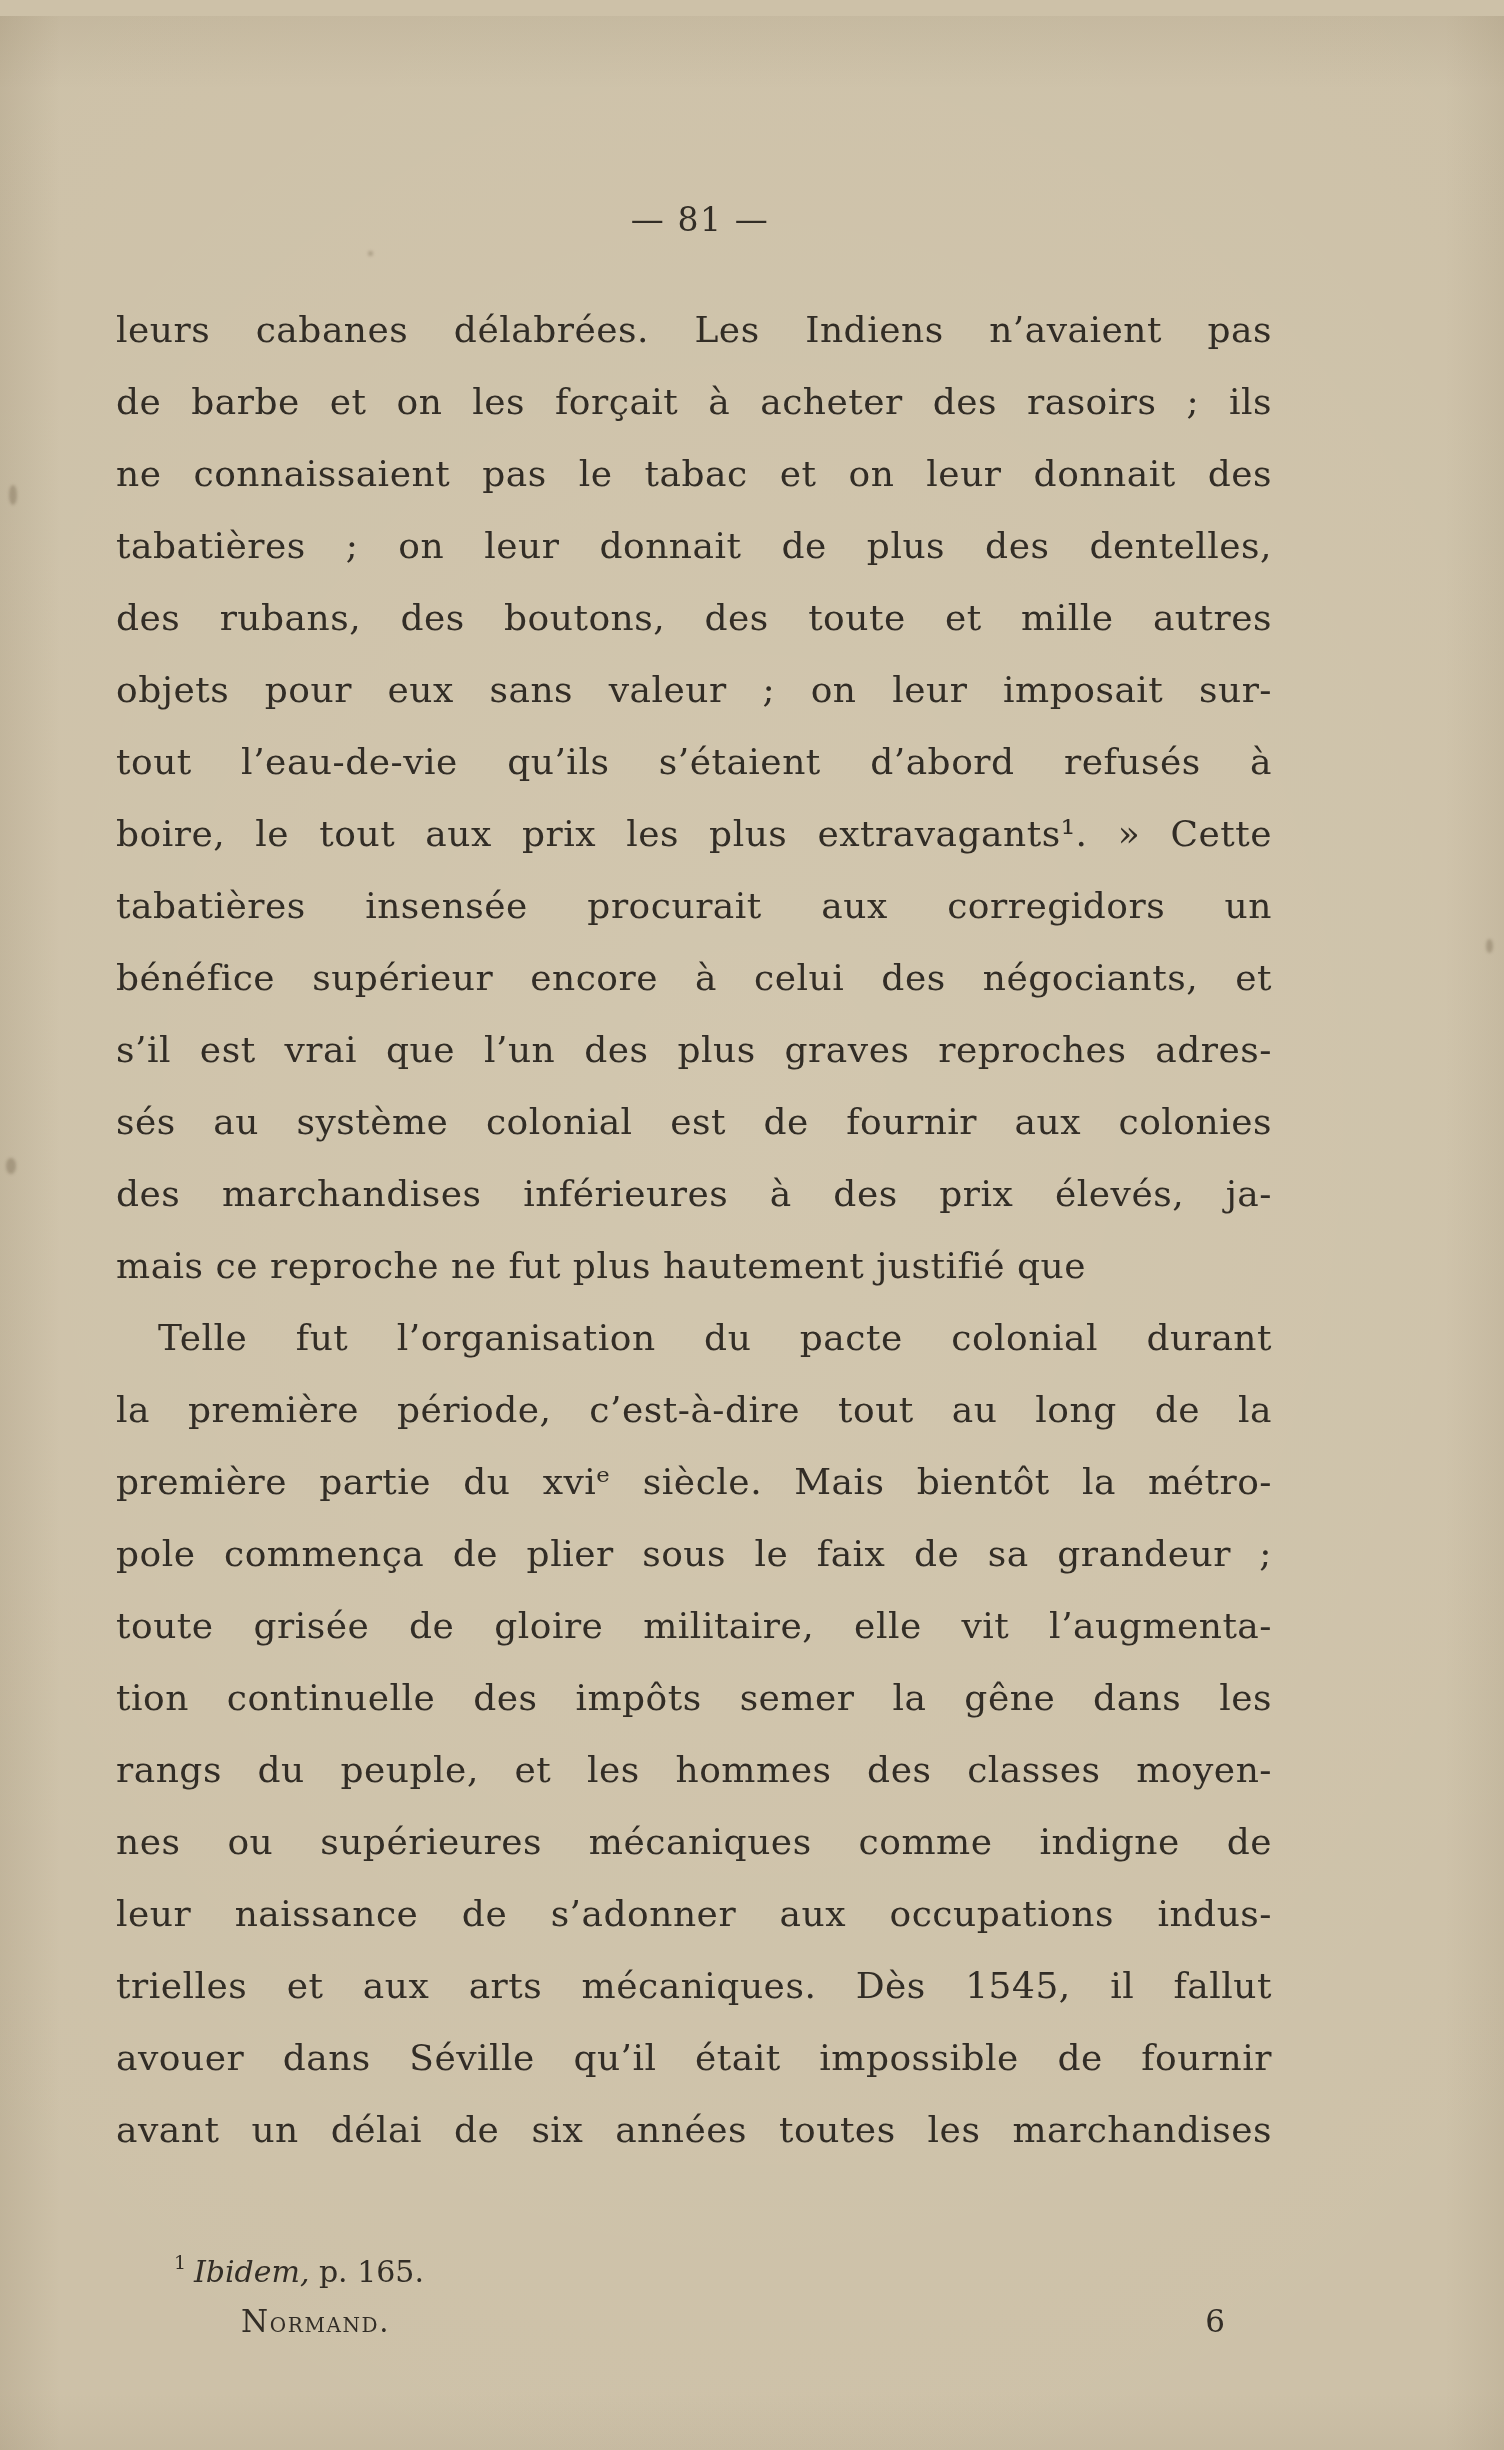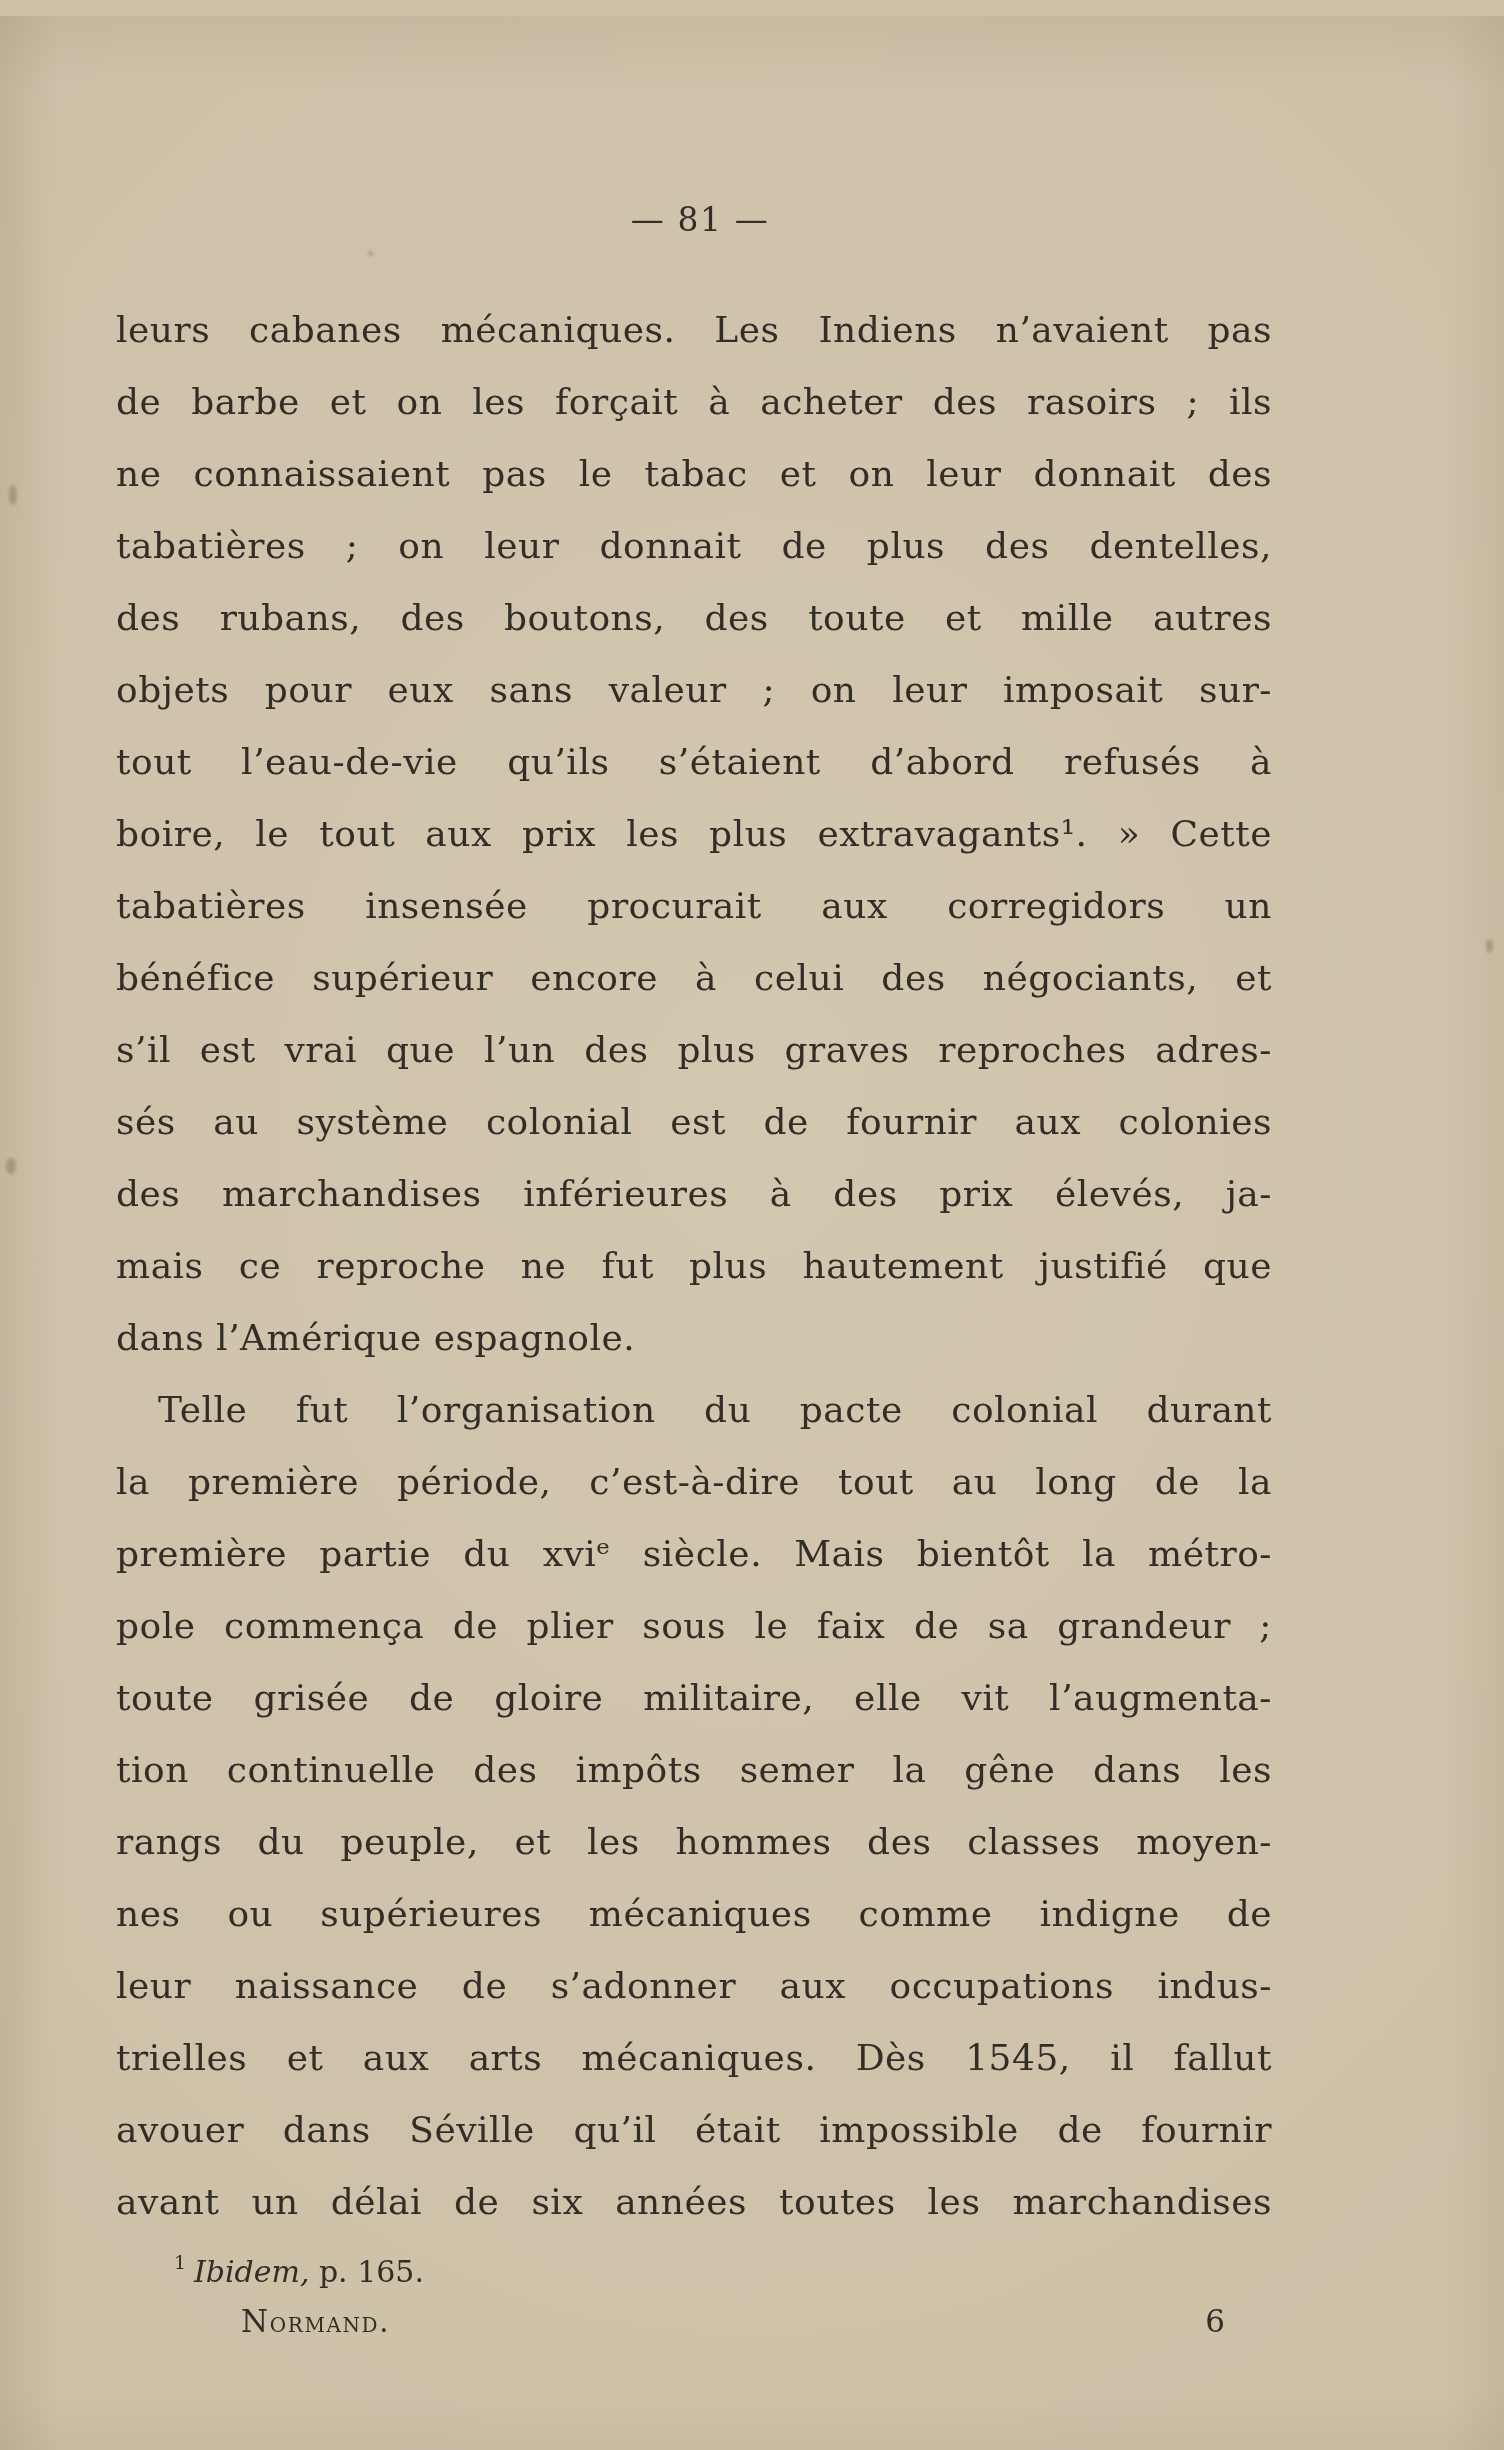--- a/index.html
+++ b/index.html
@@ -112,35 +112,34 @@
 
   <div class="blemish b1"></div>
   <div class="blemish b2"></div>
   <div class="blemish b3"></div>
   <div class="blemish b4"></div>
 
   <div class="page-number">— 81 —</div>
 
   <div class="text-block">
     <div class="para endleft">
-        <div class="line">leurs cabanes mécaniques. Les Indiens n’avaient pas</div>
+        <div class="line">leurs cabanes délabrées. Les Indiens n’avaient pas</div>
         <div class="line">de barbe et on les forçait à acheter des rasoirs ; ils</div>
         <div class="line">ne connaissaient pas le tabac et on leur donnait des</div>
         <div class="line">tabatières ; on leur donnait de plus des dentelles,</div>
         <div class="line">des rubans, des boutons, des toute et mille autres</div>
         <div class="line">objets pour eux sans valeur ; on leur imposait sur-</div>
         <div class="line">tout l’eau-de-vie qu’ils s’étaient d’abord refusés à</div>
         <div class="line">boire, le tout aux prix les plus extravagants¹. » Cette</div>
         <div class="line">tabatières insensée procurait aux corregidors un</div>
         <div class="line">bénéfice supérieur encore à celui des négociants, et</div>
         <div class="line">s’il est vrai que l’un des plus graves reproches adres-</div>
         <div class="line">sés au système colonial est de fournir aux colonies</div>
         <div class="line">des marchandises inférieures à des prix élevés, ja-</div>
         <div class="line">mais ce reproche ne fut plus hautement justifié que</div>
-        <div class="line">dans l’Amérique espagnole.</div>
       </div>
 
     <div class="para indent">
         <div class="line">Telle fut l’organisation du pacte colonial durant</div>
         <div class="line">la première période, c’est-à-dire tout au long de la</div>
         <div class="line">première partie du xviᵉ siècle. Mais bientôt la métro-</div>
         <div class="line">pole commença de plier sous le faix de sa grandeur ;</div>
         <div class="line">toute grisée de gloire militaire, elle vit l’augmenta-</div>
         <div class="line">tion continuelle des impôts semer la gêne dans les</div>
         <div class="line">rangs du peuple, et les hommes des classes moyen-</div>

